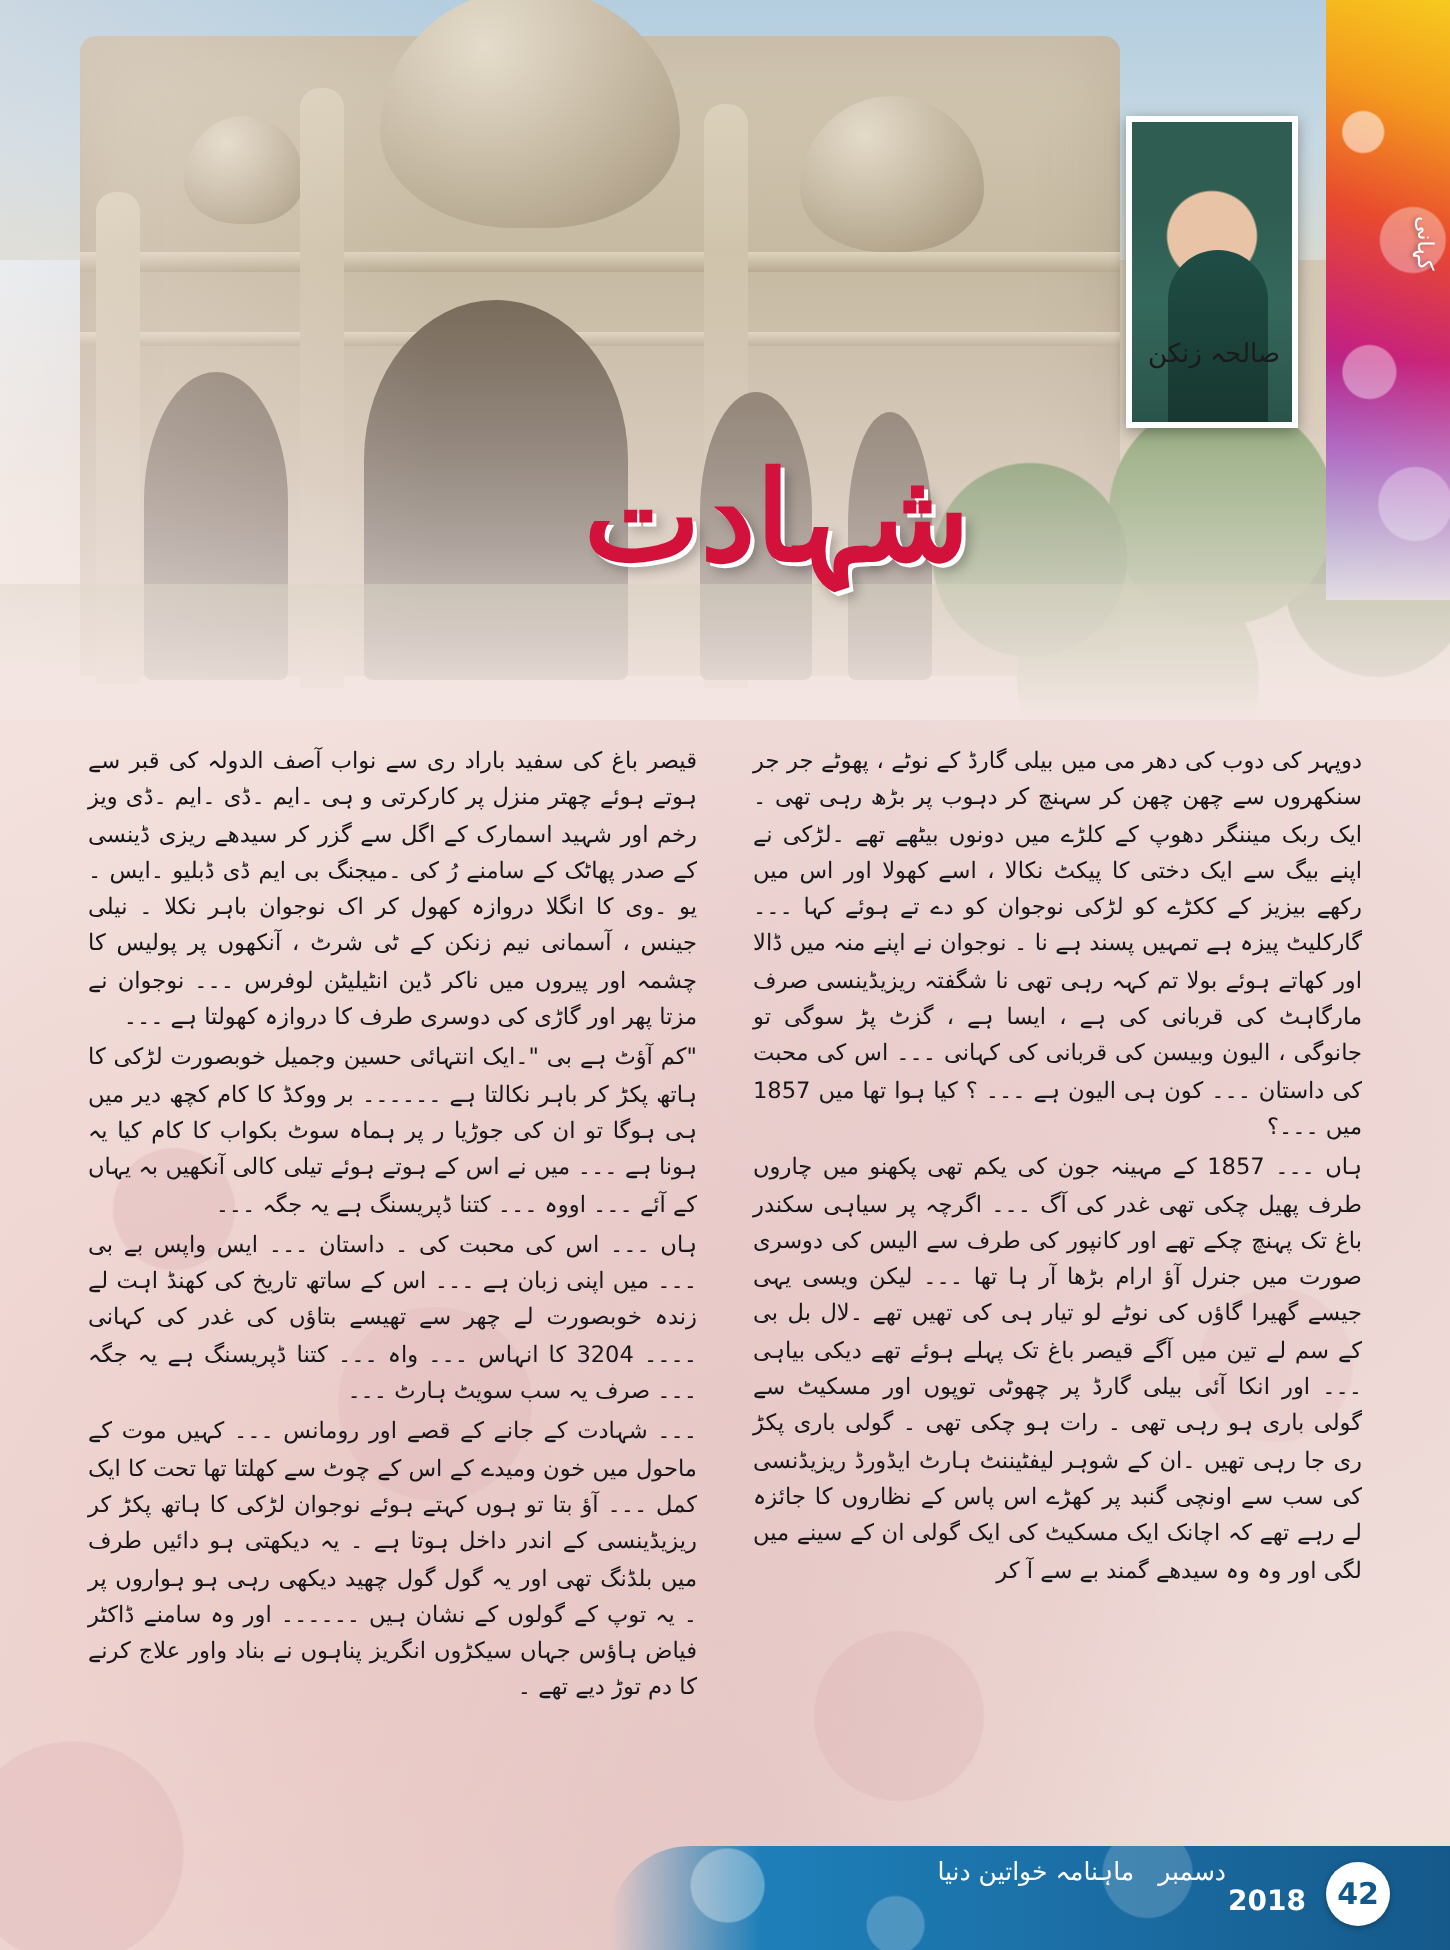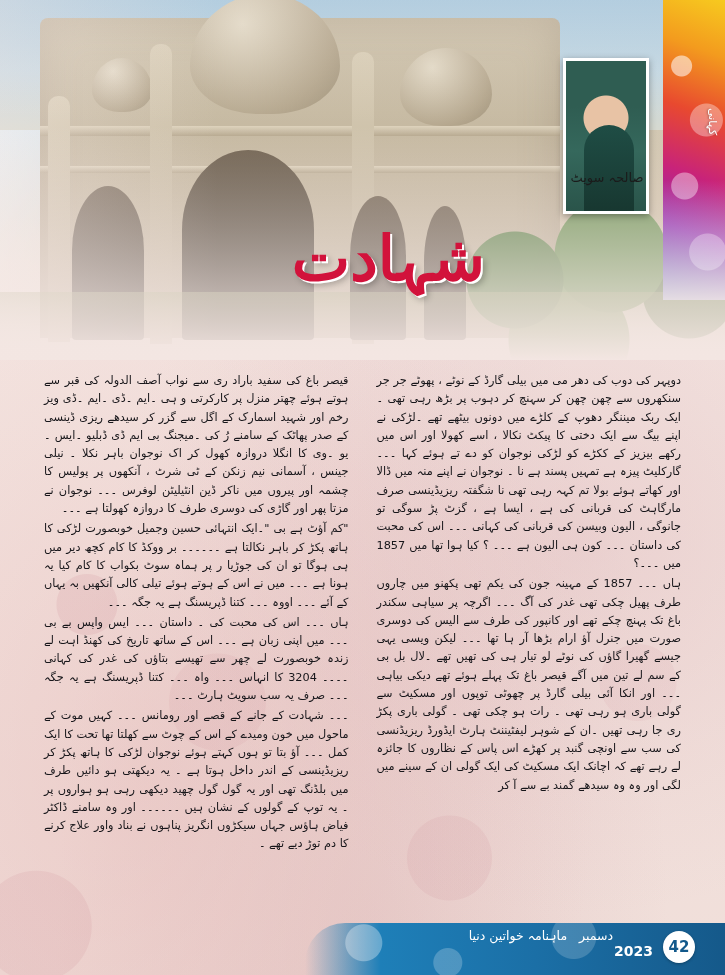--- a/index.html
+++ b/index.html
@@ -294,41 +294,41 @@
       <div class="hero-fade"></div>
     </div>
   </div>
 
   <div id="rail"></div>
   <div id="rail-label">کہانی</div>
 
   <div id="author-card">
     <div id="author-photo"></div>
   </div>
-  <div id="author-name">صالحہ سویٹ</div>
+  <div id="author-name">صالحہ زنکن</div>
 
   <div id="article-title">شہادت</div>
 
   <div id="body">
     <div class="col">
       <p>قیصر باغ کی سفید باراد ری سے نواب آصف الدولہ کی قبر سے ہوتے ہوئے چھتر منزل پر کارکرتی و ہی ۔ایم ۔ڈی ۔ایم ۔ڈی ویز رخم اور شہید اسمارک کے اگل سے گزر کر سیدھے ریزی ڈینسی کے صدر پھاٹک کے سامنے رُ کی ۔میجنگ بی ایم ڈی ڈبلیو ۔ایس ۔ یو ۔وی کا انگلا دروازہ کھول کر اک نوجوان باہر نکلا ۔ نیلی جینس ، آسمانی نیم زنکن کے ٹی شرٹ ، آنکھوں پر پولیس کا چشمہ اور پیروں میں ناکر ڈین انٹیلیٹن لوفرس ۔۔۔ نوجوان نے مزتا پھر اور گاڑی کی دوسری طرف کا دروازہ کھولتا ہے ۔۔۔</p>
       <p>"کم آؤٹ ہے بی "۔ایک انتہائی حسین وجمیل خوبصورت لڑکی کا ہاتھ پکڑ کر باہر نکالتا ہے ۔۔۔۔۔۔ بر ووکڈ کا کام کچھ دیر میں ہی ہوگا تو ان کی جوڑیا ر پر ہماہ سوٹ بکواب کا کام کیا یہ ہونا ہے ۔۔۔ میں نے اس کے ہوتے ہوئے تیلی کالی آنکھیں بہ یہاں کے آئے ۔۔۔ اووہ ۔۔۔ کتنا ڈپریسنگ ہے یہ جگہ ۔۔۔</p>
       <p>ہاں ۔۔۔ اس کی محبت کی ۔ داستان ۔۔۔ ایس واپس بے بی ۔۔۔ میں اپنی زبان ہے ۔۔۔ اس کے ساتھ تاریخ کی کھنڈ اہت لے زندہ خوبصورت لے چھر سے تھیسے بتاؤں کی غدر کی کہانی ۔۔۔۔ 3204 کا انہاس ۔۔۔ واہ ۔۔۔ کتنا ڈپریسنگ ہے یہ جگہ ۔۔۔ صرف یہ سب سویٹ ہارٹ ۔۔۔</p>
       <p>۔۔۔ شہادت کے جانے کے قصے اور رومانس ۔۔۔ کہیں موت کے ماحول میں خون ومیدے کے اس کے چوٹ سے کھلتا تھا تحت کا ایک کمل ۔۔۔ آؤ بتا تو ہوں کہتے ہوئے نوجوان لڑکی کا ہاتھ پکڑ کر ریزیڈینسی کے اندر داخل ہوتا ہے ۔ یہ دیکھتی ہو دائیں طرف میں بلڈنگ تھی اور یہ گول گول چھید دیکھی رہی ہو ہواروں پر ۔ یہ توپ کے گولوں کے نشان ہیں ۔۔۔۔۔۔ اور وہ سامنے ڈاکٹر فیاض ہاؤس جہاں سیکڑوں انگریز پناہوں نے بناد واور علاج کرنے کا دم توڑ دیے تھے ۔</p>
     </div>
     <div class="col">
       <p>دوپہر کی دوب کی دھر می میں بیلی گارڈ کے نوٹے ، پھوٹے جر جر سنکھروں سے چھن چھن کر سہنچ کر دہوب پر بڑھ رہی تھی ۔ایک ربک میننگر دھوپ کے کلڑے میں دونوں بیٹھے تھے ۔لڑکی نے اپنے بیگ سے ایک دختی کا پیکٹ نکالا ، اسے کھولا اور اس میں رکھے بیزیز کے ککڑے کو لڑکی نوجوان کو دے تے ہوئے کہا ۔۔۔ گارکلیٹ پیزہ ہے تمہیں پسند ہے نا ۔ نوجوان نے اپنے منہ میں ڈالا اور کھاتے ہوئے بولا تم کہہ رہی تھی نا شگفتہ ریزیڈینسی صرف مارگاہٹ کی قربانی کی ہے ، ایسا ہے ، گزٹ پڑ سوگی تو جانوگی ، الیون وبیسن کی قربانی کی کہانی ۔۔۔ اس کی محبت کی داستان ۔۔۔ کون ہی الیون ہے ۔۔۔ ؟ کیا ہوا تھا میں 1857 میں ۔۔۔؟</p>
       <p>ہاں ۔۔۔ 1857 کے مہینہ جون کی یکم تھی پکھنو میں چاروں طرف پھیل چکی تھی غدر کی آگ ۔۔۔ اگرچہ پر سیاہی سکندر باغ تک پہنچ چکے تھے اور کانپور کی طرف سے الیس کی دوسری صورت میں جنرل آؤ ارام بڑھا آر ہا تھا ۔۔۔ لیکن ویسی یہی جیسے گھیرا گاؤں کی نوٹے لو تیار ہی کی تھیں تھے ۔لال بل بی کے سم لے تین میں آگے قیصر باغ تک پہلے ہوئے تھے دیکی بیاہی ۔۔۔ اور انکا آئی بیلی گارڈ پر چھوٹی توپوں اور مسکیٹ سے گولی باری ہو رہی تھی ۔ رات ہو چکی تھی ۔ گولی باری پکڑ ری جا رہی تھیں ۔ان کے شوہر لیفٹیننٹ ہارٹ ایڈورڈ ریزیڈنسی کی سب سے اونچی گنبد پر کھڑے اس پاس کے نظاروں کا جائزہ لے رہے تھے کہ اچانک ایک مسکیٹ کی ایک گولی ان کے سینے میں لگی اور وہ وہ سیدھے گمند بے سے آ کر</p>
     </div>
   </div>
 
   <div id="footer">
     <div id="footer-bar"></div>
     <div id="page-badge">42</div>
-    <div id="footer-year">2023</div>
+    <div id="footer-year">2018</div>
     <div id="footer-magazine">
       <span>دسمبر</span>
       &nbsp;
       <span>ماہنامہ خواتین دنیا</span>
     </div>
   </div>
 
 </div>
 
 </body></html>

